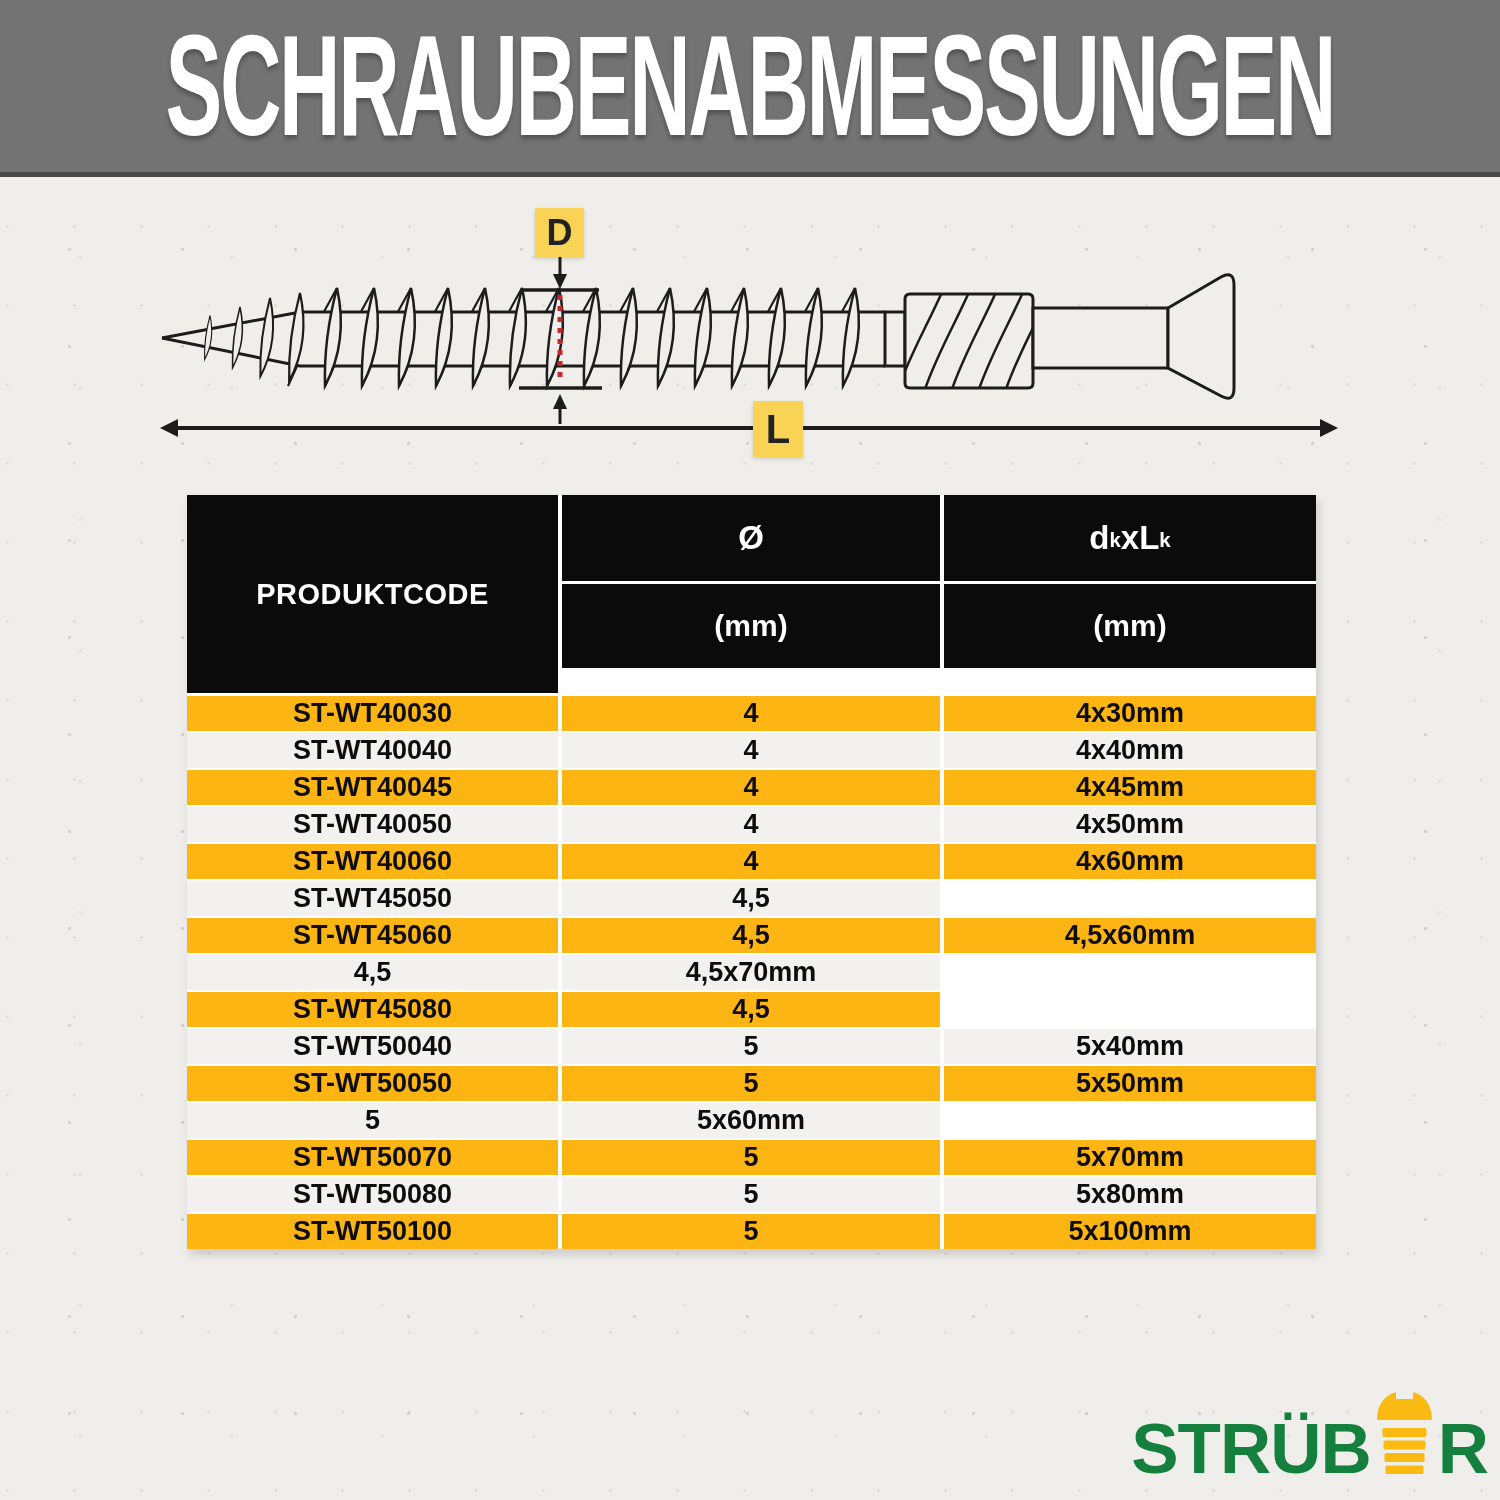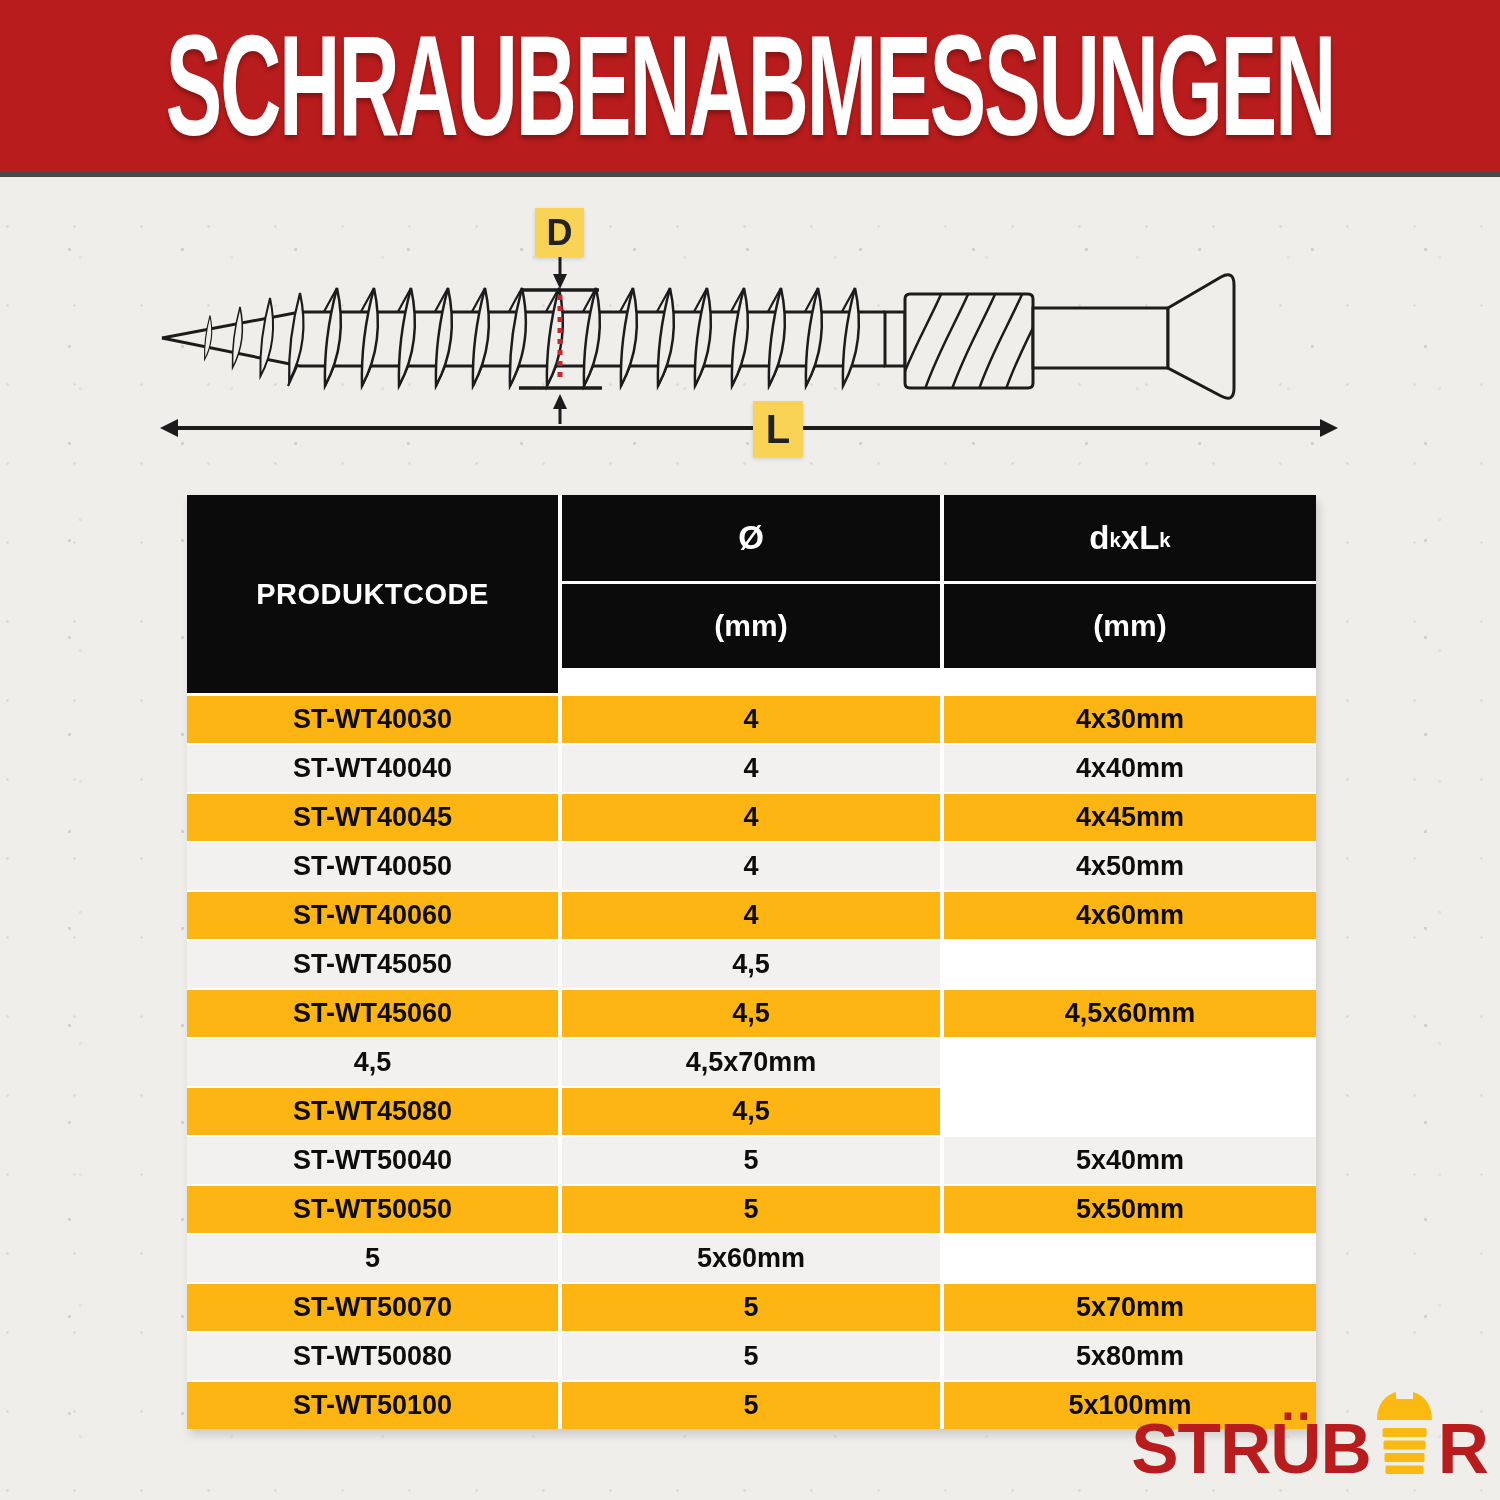--- a/index.html
+++ b/index.html
@@ -11,21 +11,21 @@
       radial-gradient(circle, rgba(90,85,75,.20) 1.2px, transparent 1.9px),
       radial-gradient(circle, rgba(120,115,105,.14) 1px, transparent 1.6px),
       radial-gradient(circle, rgba(150,145,135,.12) 1.4px, transparent 2.1px);
     background-size:113px 97px, 67px 79px, 151px 131px;
     background-position:13px 7px, 41px 29px, 5px 61px;
   }
 
   
   .banner{
     position:absolute;left:0;top:0;width:1500px;height:172px;
-    background:#b91c1c;border-bottom:5px solid #484848;
+    background:#737373;border-bottom:5px solid #484848;
     display:flex;align-items:center;justify-content:center;overflow:hidden;
   }
   .banner-title{
     color:#ffffff;font-weight:800;font-size:142px;line-height:1;
     letter-spacing:-4px;white-space:nowrap;
     transform:scaleX(.60);transform-origin:50% 50%;
     text-shadow:0 4px 6px rgba(0,0,0,.28);
   }
 
   
@@ -52,32 +52,32 @@
   .th, .th-top, .th-bot{
     background:#0B0B0B;color:#fff;font-weight:700;
     display:flex;align-items:center;justify-content:center;
   }
   .th.produkt{height:198px;font-size:29px;letter-spacing:.5px;}
   .th-stack{display:flex;flex-direction:column;row-gap:3px;height:173px;}
   .th-top{height:86px;font-size:33px;}
   .th-bot{flex:1;font-size:30px;}
   .th-top sub{font-size:.62em;font-weight:700;transform:translateY(2px);}
   .tbody{display:flex;flex-direction:column;row-gap:2px;margin-top:3px;}
-  .trow{display:grid;grid-template-columns:371px 378px 372px;column-gap:4px;height:47px;}
+  .trow{display:grid;grid-template-columns:371px 378px 372px;column-gap:4px;height:35px;}
   .tcell{
     display:flex;align-items:center;justify-content:center;
     font-weight:700;font-size:27px;color:#0d0d0d;
   }
   .trow.hl .tcell{background:#FCB513;}
   .trow.lt .tcell{background:#F2F1EF;}
 
   
   .logo{
     position:absolute;right:12px;top:1390px;white-space:nowrap;
-    font-size:71px;font-weight:700;color:#b91c1c;letter-spacing:-1px;line-height:90px;
+    font-size:71px;font-weight:700;color:#15803d;letter-spacing:-1px;line-height:90px;
   }
   .logo .logo-txt{vertical-align:baseline;}
   .logo svg{vertical-align:-1px;margin:0 5px;}
 </style>
 </head>
 <body>
 
 <div class="banner">
   <div class="banner-title">SCHRAUBENABMESSUNGEN</div>
 </div>

